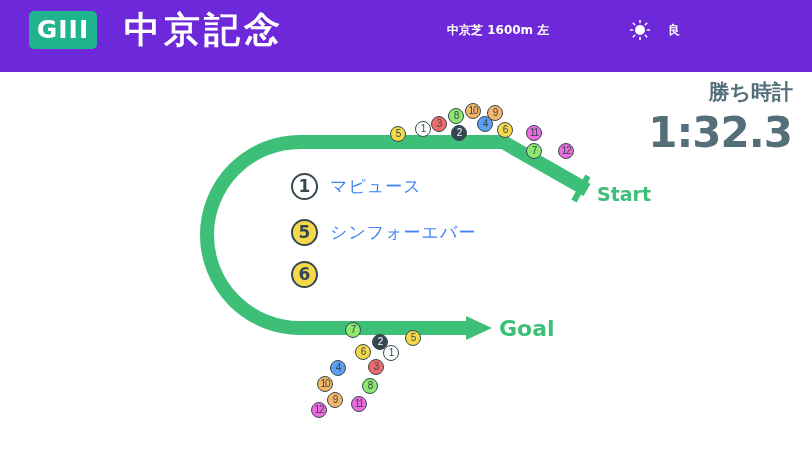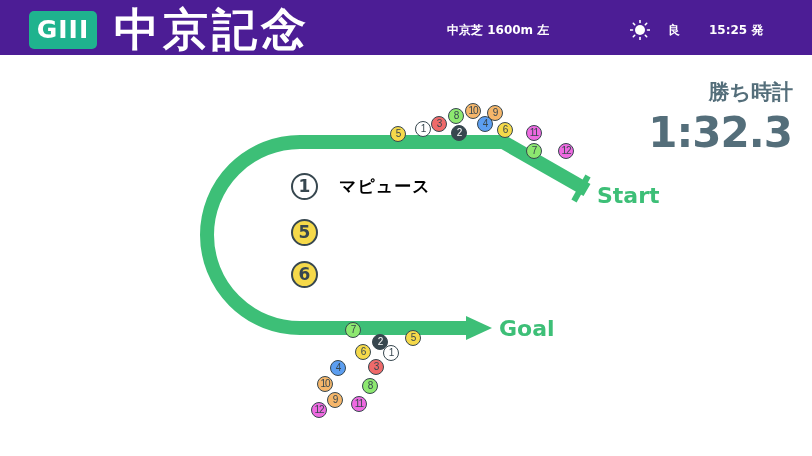--- a/index.html
+++ b/index.html
@@ -1,29 +1,29 @@
 <!DOCTYPE html>
 <html><head>
 <meta charset="utf-8">
 <style>
   * { margin:0; padding:0; box-sizing:border-box; }
   body { width:812px; height:456px; background:#ffffff; overflow:hidden; position:relative; font-family:"DejaVu Sans","Liberation Sans",sans-serif; }
-  .header { position:absolute; left:0; top:0; width:812px; height:55px; background:#4c1d95; }
+  .header { position:absolute; left:0; top:0; width:812px; height:72px; background:#6d28d9; }
   .grade { position:absolute; left:29px; top:11px; width:68px; height:38px; background:#1fb38e; border-radius:5px; color:#fff; font-weight:bold; font-size:25px; line-height:38px; text-align:center; letter-spacing:1px; }
-  .race-name { position:absolute; left:114px; top:6px; color:#fff; font-weight:bold; font-size:45px; line-height:48px; letter-spacing:4px; }
+  .race-name { position:absolute; left:124px; top:6px; color:#fff; font-weight:bold; font-size:36px; line-height:48px; letter-spacing:4px; }
   .info { position:absolute; top:0; height:60px; line-height:60px; color:#fff; font-weight:bold; font-size:12px; white-space:nowrap; }
   .sun { position:absolute; left:630px; top:20px; width:20px; height:20px; }
   .win-label { position:absolute; right:19px; top:78px; color:#546e7a; font-weight:bold; font-size:21px; text-align:right; }
   .win-time { position:absolute; right:20px; top:108px; color:#546e7a; font-weight:bold; font-size:42px; text-align:right; letter-spacing:-1px; }
   .track { position:absolute; left:0; top:0; }
-  .label-start { position:absolute; left:597px; top:183px; color:#3dbf77; font-weight:bold; font-size:22px; }
+  .label-start { position:absolute; left:597px; top:183px; color:#3dbf77; font-weight:bold; font-size:19px; }
   .label-goal { position:absolute; left:499px; top:316px; color:#3dbf77; font-weight:bold; font-size:22px; }
   .legend-row { position:absolute; left:291px; height:30px; display:flex; align-items:center; }
   .legend-num { width:27px; height:27px; border-radius:50%; border:2.5px solid #37474f; color:#37474f; font-weight:bold; font-size:17px; line-height:22px; text-align:center; }
-  .legend-name { margin-left:21px; color:#000000; font-weight:bold; font-size:17px; letter-spacing:1px; }
+  .legend-name { margin-left:12px; color:#3b82f6; font-weight:normal; font-size:17px; letter-spacing:1px; }
   .marker { position:absolute; width:16px; height:16px; border-radius:50%; border:1.5px solid #37474f; font-size:10px; line-height:13px; text-align:center; color:#37474f; font-family:"Liberation Sans",sans-serif; letter-spacing:-1px; }
 </style>
 </head>
 <body>
 
 <div class="header">
   <div class="grade">GIII</div>
   <div class="race-name">中京記念</div>
   <div class="info" style="left:447px;">中京芝 1600m 左</div>
   <svg class="sun" viewBox="0 0 20 20">
@@ -33,41 +33,41 @@
         <line x1="10" y1="17.5" x2="10" y2="19.5"></line>
       <line x1="0.5" y1="10" x2="2.5" y2="10"></line>
         <line x1="17.5" y1="10" x2="19.5" y2="10"></line>
       <line x1="3.3" y1="3.3" x2="4.7" y2="4.7"></line>
         <line x1="15.3" y1="15.3" x2="16.7" y2="16.7"></line>
       <line x1="3.3" y1="16.7" x2="4.7" y2="15.3"></line>
         <line x1="15.3" y1="4.7" x2="16.7" y2="3.3"></line>
     </g>
   </svg>
   <div class="info" style="left:668px;">良</div>
-  <div class="info" style="left:709px;">15:25 発</div>
 </div>
 
 <div class="win-label">勝ち時計</div>
 <div class="win-time">1:32.3</div>
 
 <svg class="track" width="812" height="456">
   <path d="M 587 190 L 503 142 L 300 142 A 93 93 0 0 0 300 328 L 470 328" fill="none" stroke="#3dbf77" stroke-width="14" stroke-linejoin="miter"></path>
   <line x1="574" y1="201" x2="588" y2="176" stroke="#3dbf77" stroke-width="6"></line>
   <polygon points="466,316 492,328 466,340" fill="#3dbf77"></polygon>
 </svg>
 
 <div class="label-start">Start</div>
 <div class="label-goal">Goal</div>
 
 <div class="legend-row" style="top:171px;">
   <div class="legend-num" style="background: rgb(255, 255, 255);">1</div>
   <div class="legend-name">マピュース</div>
 </div>
 <div class="legend-row" style="top:217px;">
   <div class="legend-num" style="background: rgb(245, 217, 74);">5</div>
+  <div class="legend-name">シンフォーエバー</div>
 </div>
 <div class="legend-row" style="top:259px;">
   <div class="legend-num" style="background: rgb(245, 217, 74);">6</div>
 </div>
 
 <div id="start-markers">
     <div class="marker" style="left: 390px; top: 126px; background: rgb(245, 217, 74); color: rgb(55, 71, 79);">5</div>
     <div class="marker" style="left: 415px; top: 121px; background: rgb(255, 255, 255); color: rgb(55, 71, 79);">1</div>
     <div class="marker" style="left: 431px; top: 116px; background: rgb(239, 106, 106); color: rgb(55, 71, 79);">3</div>
     <div class="marker" style="left: 448px; top: 108px; background: rgb(141, 232, 112); color: rgb(55, 71, 79);">8</div>

